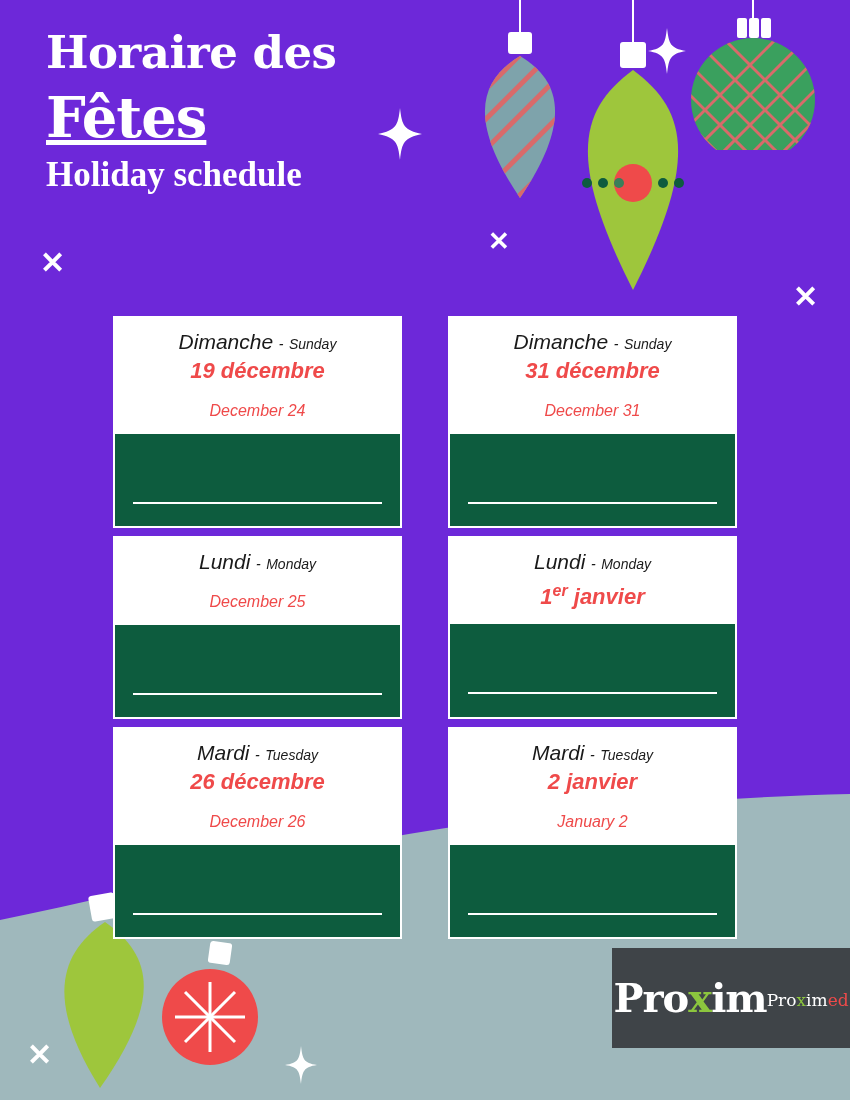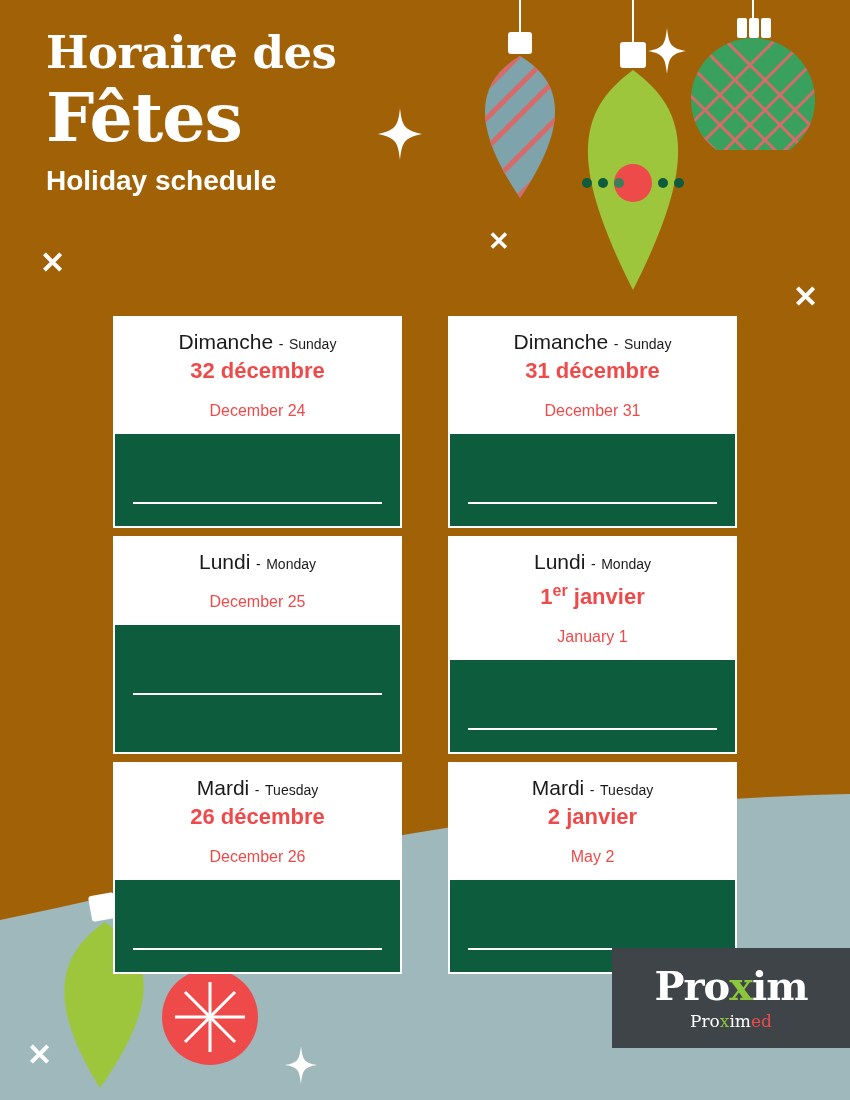--- a/index.html
+++ b/index.html
@@ -4,21 +4,21 @@
 <style>
   * { box-sizing: border-box; margin: 0; padding: 0; }
   html, body {
     width: 850px; height: 1100px;
     font-family: "Liberation Sans", sans-serif;
     overflow: hidden;
   }
   #poster {
     position: relative;
     width: 850px; height: 1100px;
-    background: #a16207;
+    background: #6d28d9;
     overflow: hidden;
     padding-left: 19px;
   }
 
   
   .wave {
     position: absolute;
     left: 0; bottom: 0;
     width: 850px; height: 330px;
     pointer-events: none;
@@ -34,31 +34,31 @@
   .title-line1 {
     font-family: "DejaVu Serif", serif;
     font-weight: bold;
     font-size: 45px;
     line-height: 50px;
     letter-spacing: -0.5px;
   }
   .title-line2 {
     font-family: "DejaVu Serif", serif;
     font-weight: bold;
-    font-size: 68px;
+    font-size: 56px;
     line-height: 82px;
     letter-spacing: -1px;
     margin-top: -2px;
+    text-decoration: underline;
   }
   .subtitle {
-    font-family: Liberation Sans, sans-serif;
-    font-weight: bold;
-    font-size: 28px;
+    font-family: Liberation Serif, serif;
+    font-weight: bold;
+    font-size: 35px;
     line-height: 34px;
-    margin-top: 6px;
   }
 
   
   .spark { position: absolute; pointer-events: none; }
   .cross {
     position: absolute;
     color: #ffffff;
     font-family: "Liberation Sans", sans-serif;
     font-weight: bold;
     pointer-events: none;
@@ -67,21 +67,21 @@
 
   
   .orn { position: absolute; pointer-events: none; }
 
   
   .cards {
     position: absolute;
     left: 113px; top: 316px;
     width: 624px;
   }
-  .card-row { display: flex; gap: 46px; margin-bottom: 8px; }
+  .card-row { display: flex; gap: 46px; margin-bottom: 8px; font-style: italic; }
   .card {
     width: 289px;
     border: 2px solid #ffffff;
     background: #0d5c3e;
   }
   .card-head {
     background: #ffffff;
     text-align: center;
     padding: 12px 6px 13px 6px;
   }
@@ -120,21 +120,20 @@
     background: #ffffff;
   }
 
   
   .logo-box {
     position: absolute;
     left: 612px; top: 948px;
     width: 238px; height: 100px;
     background: #3f4448;
     display: flex;
-    flex-direction: column;
     align-items: center;
     justify-content: center;
   }
   .logo-main {
     color: #ffffff;
     font-family: "DejaVu Serif", serif;
     font-weight: bold;
     font-size: 40px;
     line-height: 42px;
     letter-spacing: -1px;
@@ -253,21 +252,21 @@
   <div class="cards">
 
     <div class="card-row">
       <div class="card">
         <div class="card-head">
           <div class="day-line">
             <span class="day-fr">Dimanche</span>
             <span class="day-sep">-</span>
             <span class="day-en">Sunday</span>
           </div>
-          <div class="date-fr">32 décembre</div>
+          <div class="date-fr">19 décembre</div>
           <div class="date-en">December 24</div>
         </div>
         <div class="card-body">
           <div class="write-line"></div>
         </div>
       </div>
 
       <div class="card">
         <div class="card-head">
           <div class="day-line">
@@ -300,21 +299,20 @@
       </div>
 
       <div class="card">
         <div class="card-head">
           <div class="day-line">
             <span class="day-fr">Lundi</span>
             <span class="day-sep">-</span>
             <span class="day-en">Monday</span>
           </div>
           <div class="date-fr"><span>1<sup>er</sup> janvier</span></div>
-          <div class="date-en">January 1</div>
         </div>
         <div class="card-body">
           <div class="write-line"></div>
         </div>
       </div>
     </div>
 
     <div class="card-row">
       <div class="card">
         <div class="card-head">
@@ -332,21 +330,21 @@
       </div>
 
       <div class="card">
         <div class="card-head">
           <div class="day-line">
             <span class="day-fr">Mardi</span>
             <span class="day-sep">-</span>
             <span class="day-en">Tuesday</span>
           </div>
           <div class="date-fr">2 janvier</div>
-          <div class="date-en">May 2</div>
+          <div class="date-en">January 2</div>
         </div>
         <div class="card-body">
           <div class="write-line"></div>
         </div>
       </div>
     </div>
 
   </div>
 
   <div class="logo-box">

